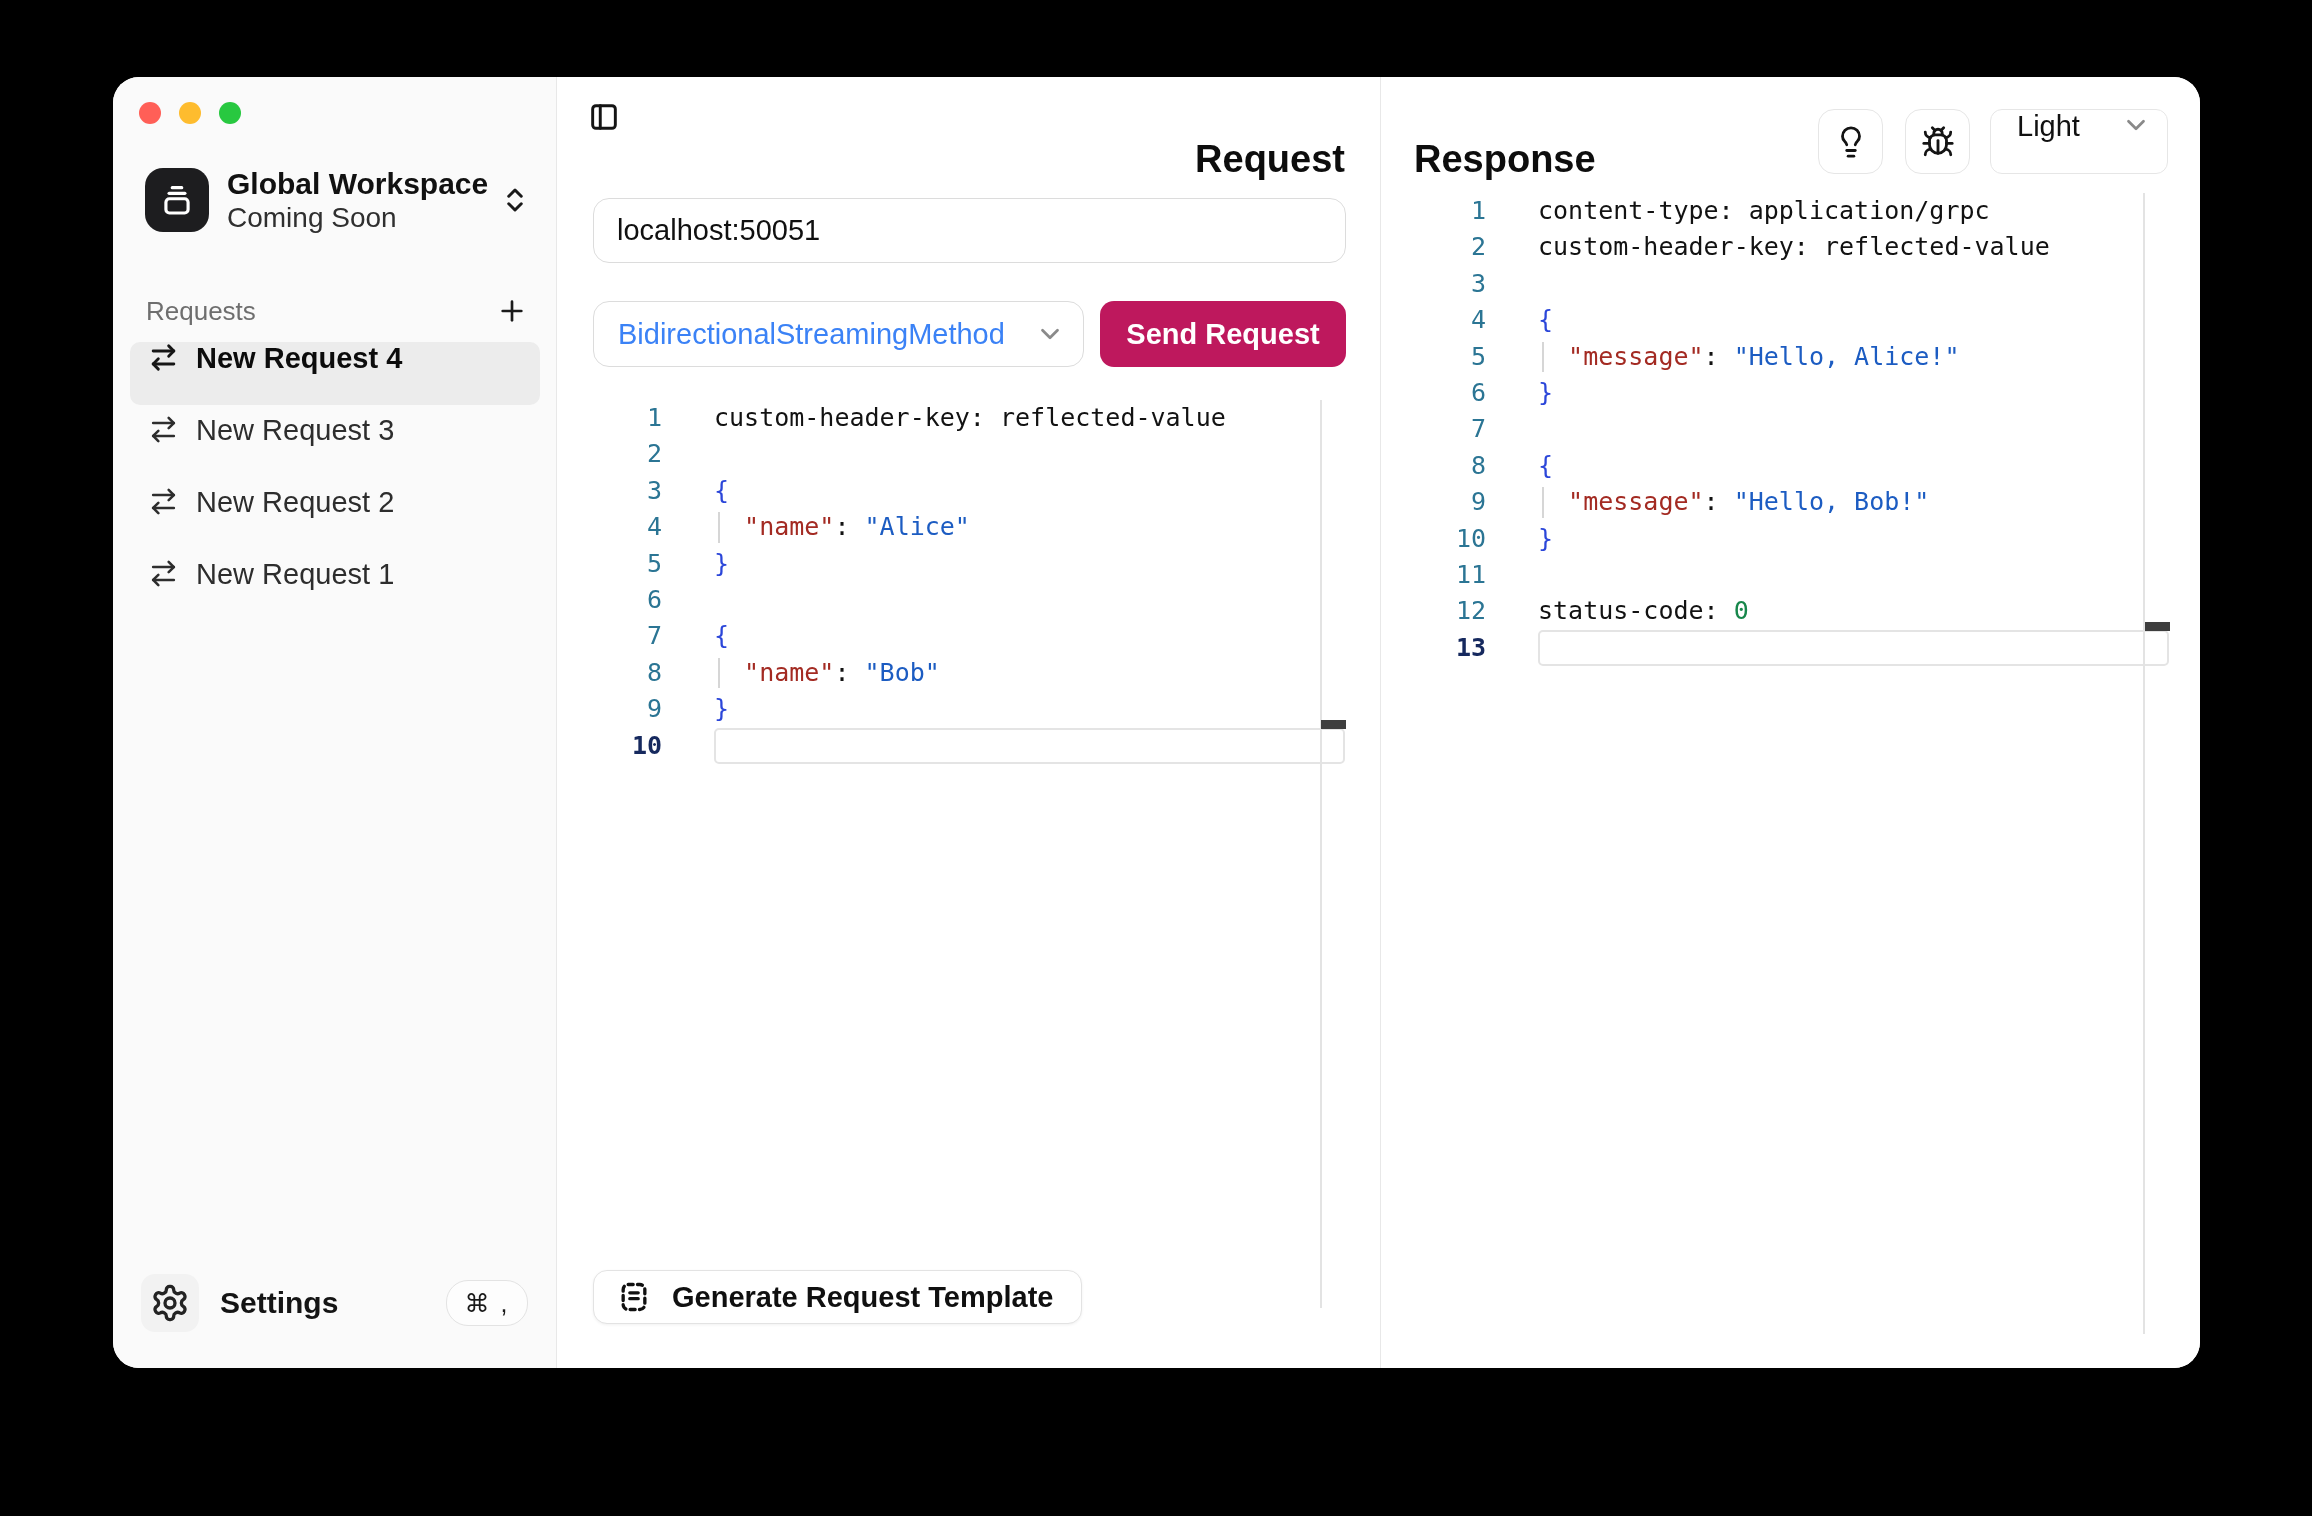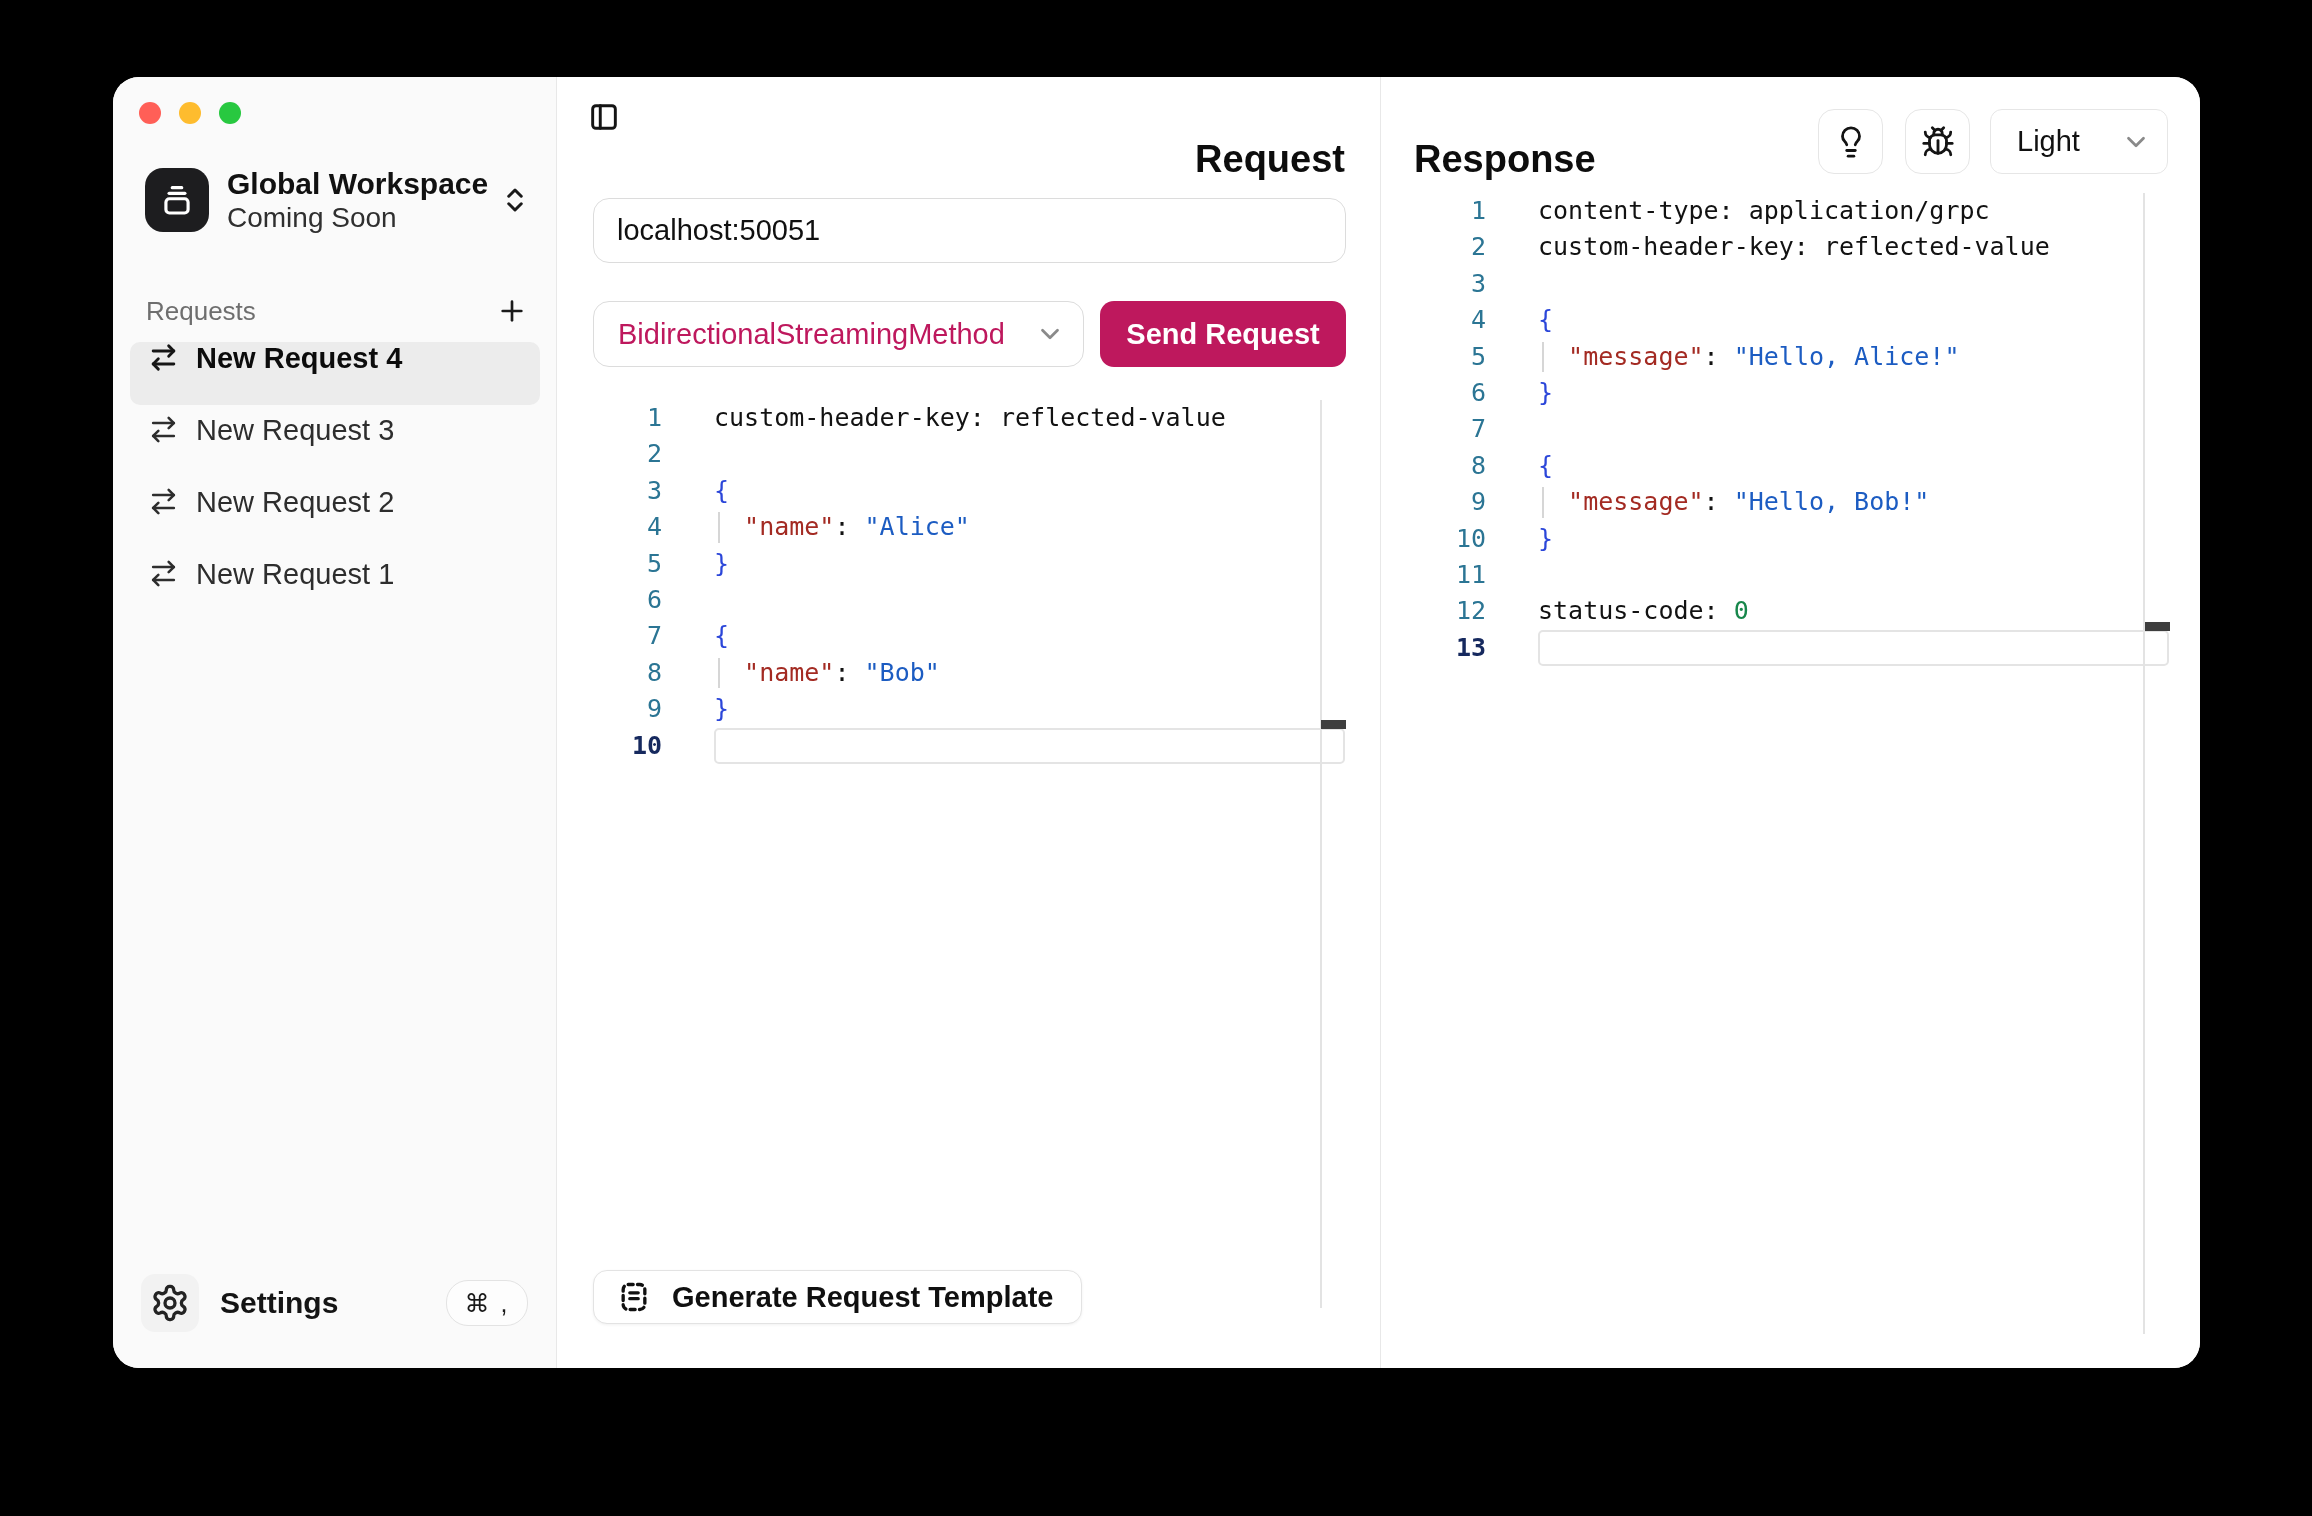--- a/index.html
+++ b/index.html
@@ -43,31 +43,31 @@
 
   .panel-title{position:absolute;font-size:38px;font-weight:700;color:#0d0d0d;}
   .request-panel .panel-title{top:36px;right:35px;}
   .response-panel .panel-title{top:36px;left:33px;}
 
   .toggle-btn{position:absolute;top:23px;left:30px;width:34px;height:34px;background:none;border:none;padding:0;cursor:pointer;display:flex;align-items:center;justify-content:center;}
 
   .host-input{position:absolute;top:121px;left:36px;width:753px;height:65px;box-sizing:border-box;border:1.5px solid #dcdcdc;border-radius:16px;font-size:29px;color:#101010;padding:0 8px 0 23px;outline:none;background:#fff;font-family:"Liberation Sans",sans-serif;}
 
   .method-select{position:absolute;top:224px;left:36px;width:491px;height:66px;box-sizing:border-box;border:1.5px solid #dcdcdc;border-radius:16px;background:#fff;display:flex;align-items:center;cursor:pointer;}
-  .method-select .ms-label{font-size:29px;color:#be185d;margin-left:24px;flex:1;white-space:nowrap;overflow:hidden;}
+  .method-select .ms-label{font-size:29px;color:#3b82f6;margin-left:24px;flex:1;white-space:nowrap;overflow:hidden;}
   .method-select .chev{margin-right:18px;}
 
   .send-btn{position:absolute;top:224px;left:543px;width:246px;height:66px;background:#be185d;color:#fff;border:none;border-radius:14px;font-size:29px;font-weight:700;cursor:pointer;font-family:"Liberation Sans",sans-serif;}
 
   .generate-btn{position:absolute;top:1193px;left:36px;width:489px;height:54px;box-sizing:border-box;border:1.5px solid #e3e3e3;border-radius:14px;background:#fff;display:flex;align-items:center;gap:18px;padding-left:20px;font-size:29px;font-weight:700;color:#101010;cursor:pointer;box-shadow:0 1px 3px rgba(0,0,0,.06);font-family:"Liberation Sans",sans-serif;}
 
   .icon-btn{position:absolute;width:65px;height:65px;box-sizing:border-box;border:1.5px solid #e6e6e6;border-radius:16px;background:#fff;display:flex;align-items:center;justify-content:center;cursor:pointer;padding:0;}
   .bulb-btn{top:32px;left:437px;}
   .bug-btn{top:32px;left:524px;}
-  .theme-select{position:absolute;top:32px;left:609px;width:178px;height:65px;box-sizing:border-box;border:1.5px solid #e6e6e6;border-radius:12px;background:#fff;display:flex;align-items:center;cursor:pointer;}
+  .theme-select{position:absolute;top:32px;left:609px;width:178px;height:65px;box-sizing:border-box;border:1.5px solid #e6e6e6;border-radius:12px;background:#fff;display:flex;align-items:flex-start;cursor:pointer;}
   .theme-select .ts-label{font-size:29px;color:#111;margin-left:26px;flex:1;}
   .theme-select .chev{margin-right:16px;}
 
   
   .editor{position:absolute;left:0;right:0;}
   .request-panel .editor{top:323px;}
   .response-panel .editor{top:116px;}
   .code-row{position:relative;height:36.4px;line-height:36.4px;display:flex;white-space:pre;}
   .gutter{width:105px;text-align:right;font-family:"DejaVu Sans Mono","Liberation Mono",monospace;font-size:25px;color:#2b7594;flex:0 0 105px;}
   .code{margin-left:52px;position:relative;font-family:"DejaVu Sans Mono","Liberation Mono",monospace;font-size:25px;color:#121212;z-index:1;}

